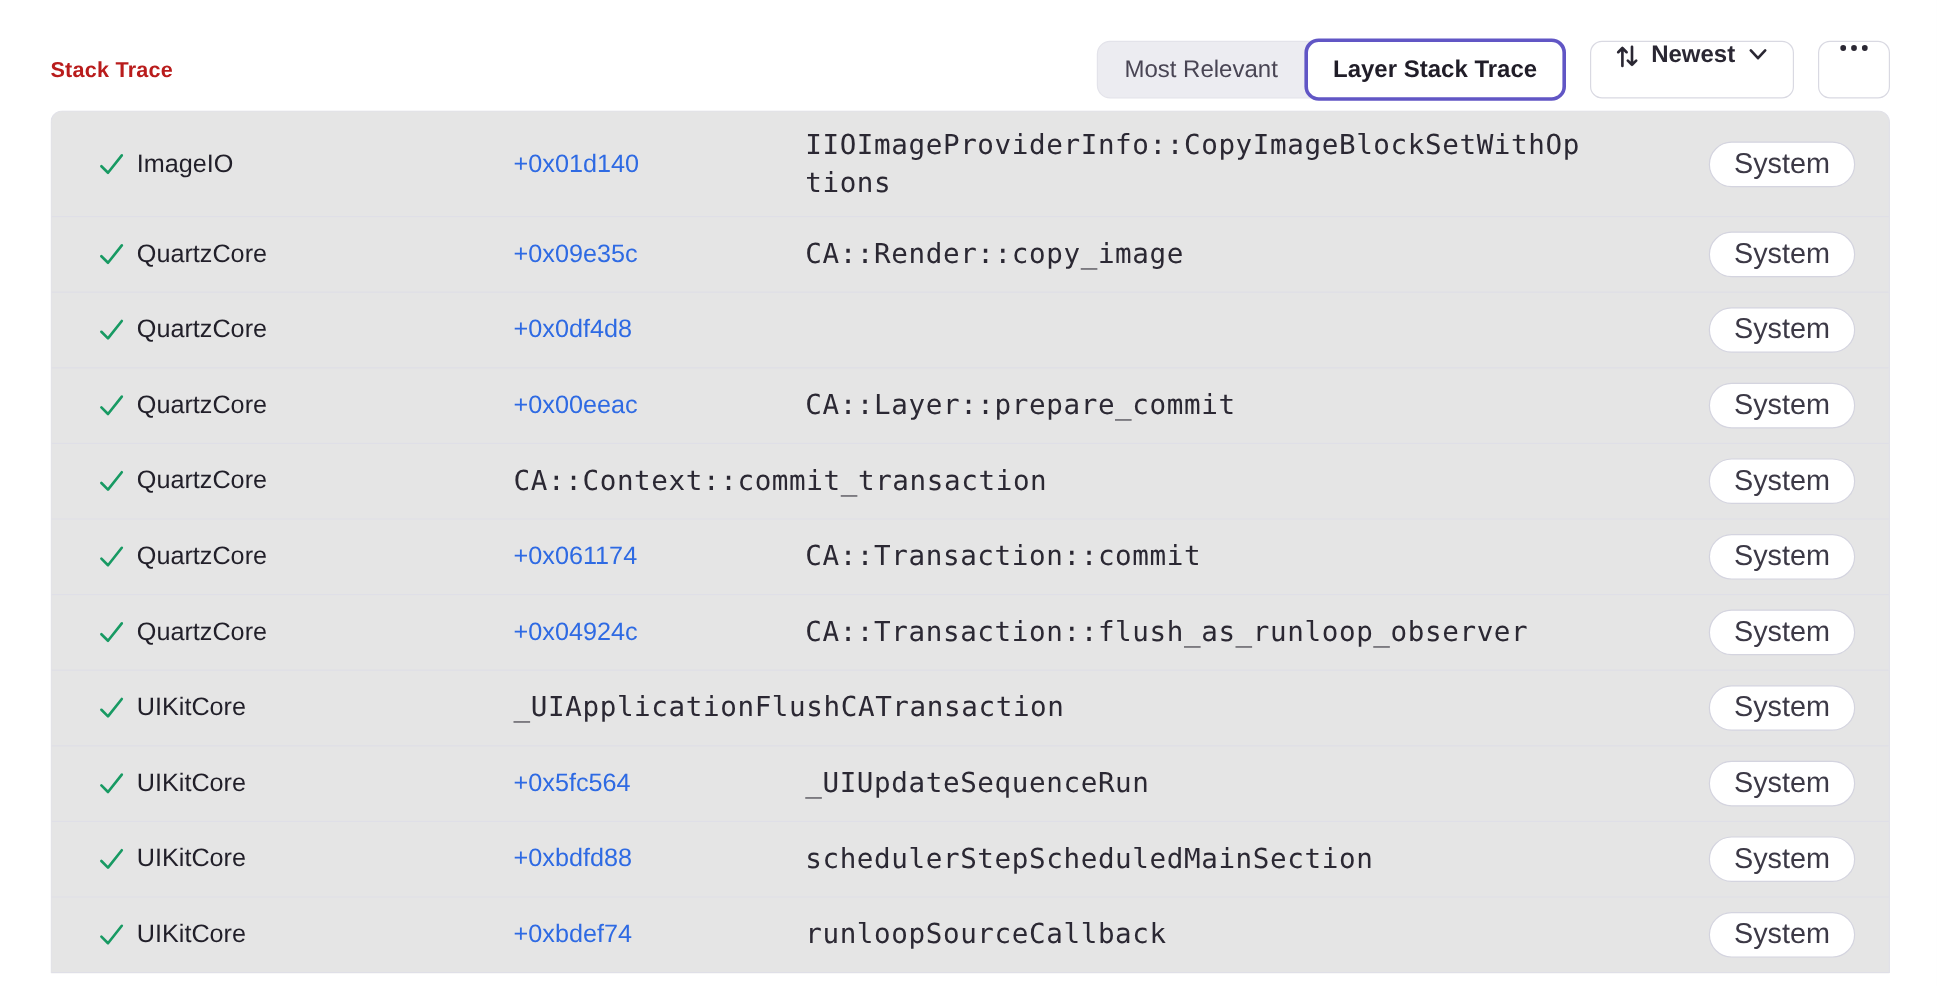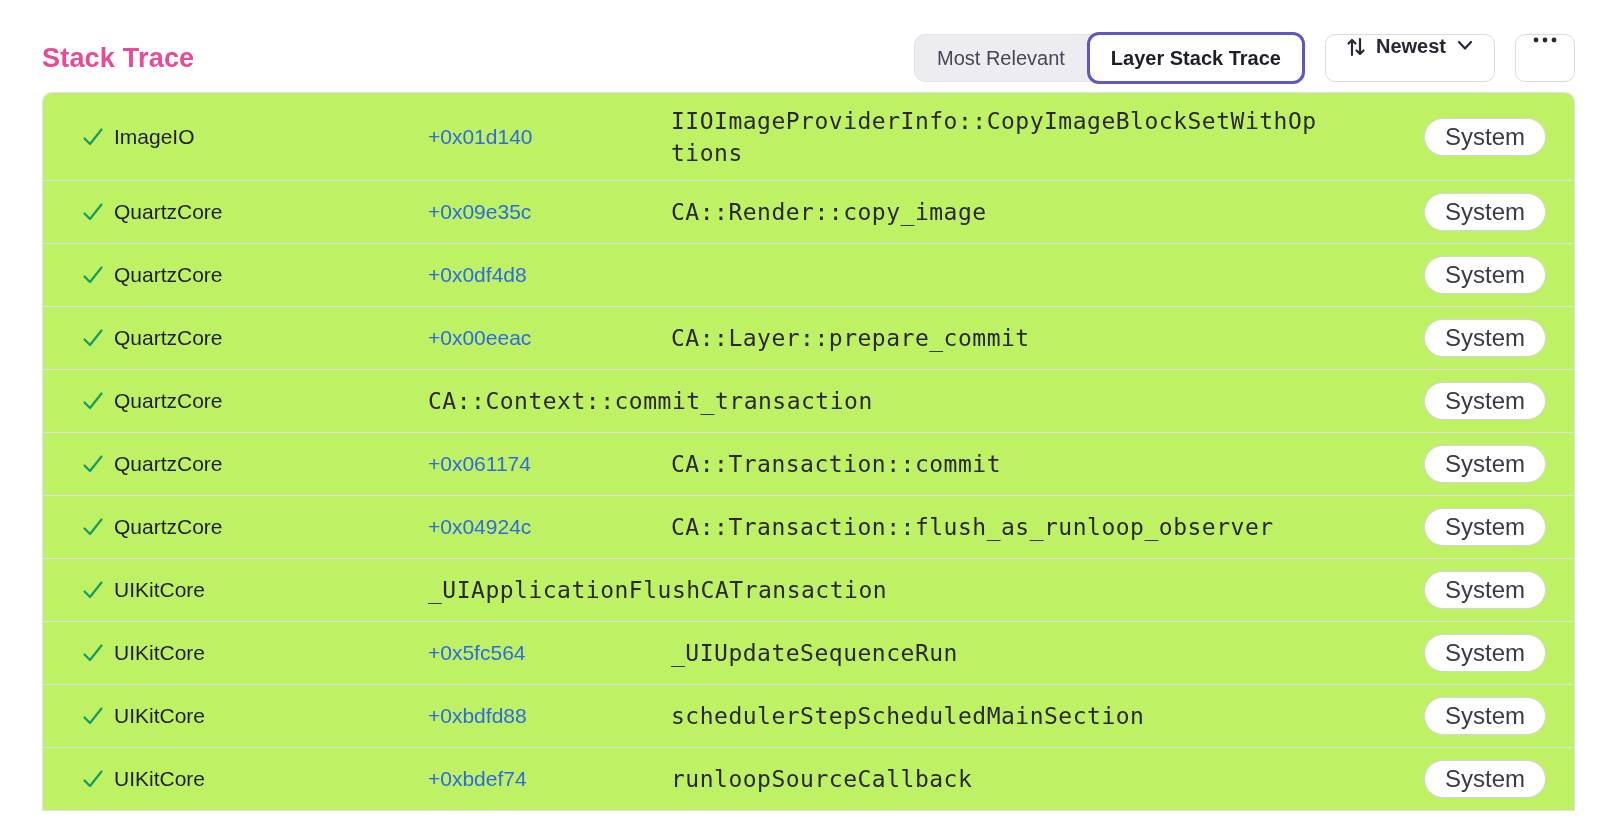--- a/index.html
+++ b/index.html
@@ -9,21 +9,21 @@
     font-family: "Liberation Sans", sans-serif;
     overflow: hidden;
   }
   
   .header {
     display: flex; align-items: center; justify-content: space-between;
     padding: 24px 39px 0 42px;
     height: 92px;
   }
   .page-title {
-    font-size: 27px; font-weight: 700; color: #ec4899; letter-spacing: 0.2px;
+    font-size: 18px; font-weight: 700; color: #b91c1c; letter-spacing: 0.2px;
   }
   .toolbar { display: flex; align-items: center; gap: 20px; }
   .segmented {
     display: flex; align-items: center;
     background: #ececf1;
     border: 1px solid #e3e3ea;
     border-radius: 11px;
     height: 48px;
   }
   .seg-option {
@@ -49,21 +49,21 @@
     height: 48px; padding: 0 19px;
     font-size: 20px; font-weight: 700; color: #2a2733;
     cursor: pointer; white-space: nowrap;
   }
   .tool-btn.overflow { padding: 0 16px; }
   .icon { display: inline-flex; align-items: center; justify-content: center; }
   
   .card {
     margin: 0 39px 0 42px;
     width: 1533px; height: 719px;
-    background: #bef264;
+    background: #e5e5e5;
     border: 1px solid #e1e1e8;
     border-bottom: none;
     border-radius: 10px 10px 0 0;
     overflow: hidden;
   }
   .frame-row {
     display: flex; align-items: center;
     min-height: 63px;
     padding: 0 28px;
     border-bottom: 1px solid #dfdfe7;

